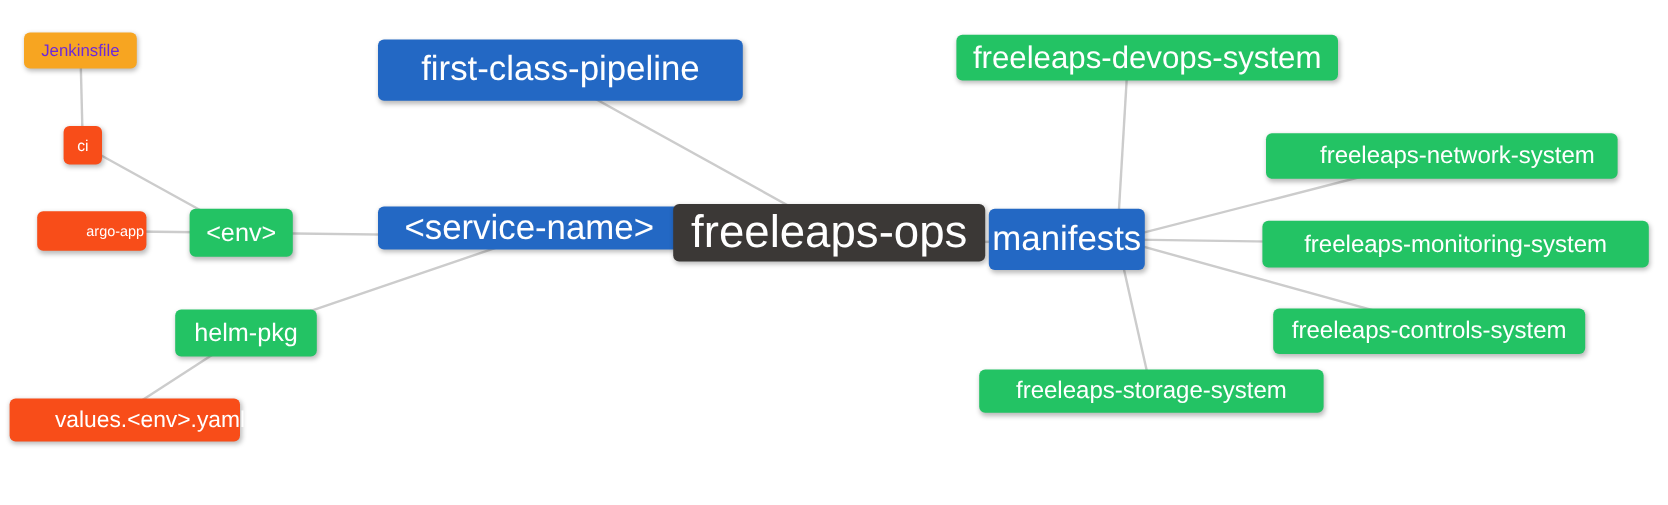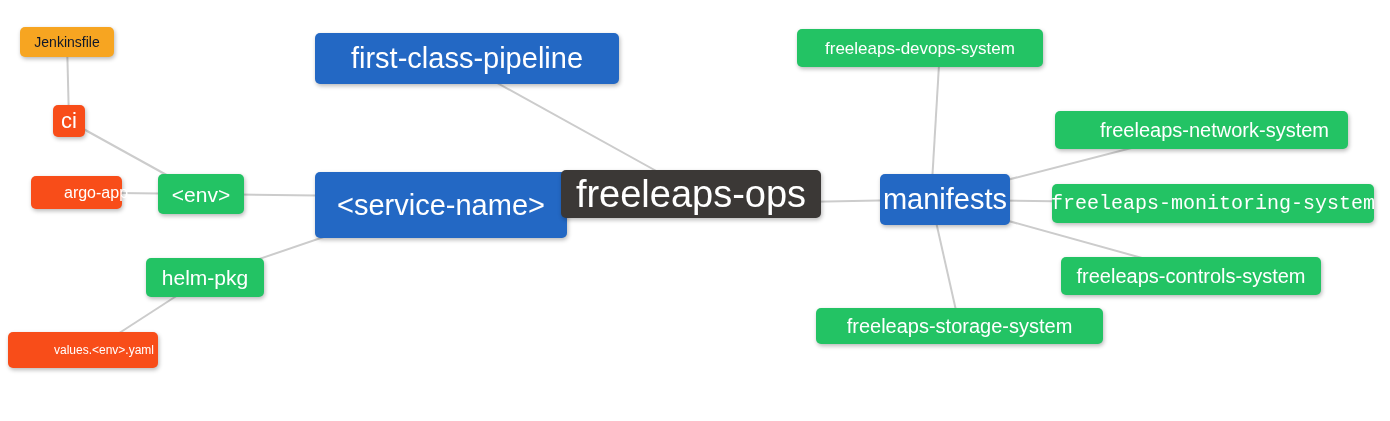--- a/index.html
+++ b/index.html
@@ -54,29 +54,29 @@
       <line x1="453" y1="58.5" x2="715" y2="203.5" stroke="#cccccc" stroke-width="2"></line>
       <line x1="441" y1="197" x2="715" y2="203.5" stroke="#cccccc" stroke-width="2"></line>
       <line x1="715" y1="203.5" x2="931" y2="199.5" stroke="#cccccc" stroke-width="2"></line>
       <line x1="931" y1="199.5" x2="940" y2="48" stroke="#cccccc" stroke-width="2"></line>
       <line x1="931" y1="199.5" x2="1201.5" y2="130" stroke="#cccccc" stroke-width="2"></line>
       <line x1="931" y1="199.5" x2="1213" y2="203.5" stroke="#cccccc" stroke-width="2"></line>
       <line x1="931" y1="199.5" x2="1207" y2="276" stroke="#cccccc" stroke-width="2"></line>
       <line x1="931" y1="199.5" x2="959.5" y2="326" stroke="#cccccc" stroke-width="2"></line>
     </svg>
   <div id="nodes">
-      <div class="node" style="left: 20px; top: 27px; width: 94px; height: 30px; font-size: 14px; background: rgb(247, 165, 33); color: #0f172a;">Jenkinsfile</div>
-      <div class="node" style="left: 53px; top: 105px; width: 32px; height: 32px; font-size: 22px; background: rgb(248, 77, 25); color: rgb(255, 255, 255);">ci</div>
-      <div class="node" style="left: 31px; top: 176px; width: 91px; height: 33px; font-size: 16px; background: rgb(248, 77, 25); color: rgb(255, 255, 255); padding-left: 39px;">argo-app</div>
+      <div class="node" style="left: 20px; top: 27px; width: 94px; height: 30px; font-size: 14px; background: rgb(247, 165, 33); color: #6d28d9;">Jenkinsfile</div>
+      <div class="node" style="left: 53px; top: 105px; width: 32px; height: 32px; font-size: 13px; background: rgb(248, 77, 25); color: rgb(255, 255, 255);">ci</div>
+      <div class="node" style="left: 31px; top: 176px; width: 91px; height: 33px; font-size: 12px; background: rgb(248, 77, 25); color: rgb(255, 255, 255); padding-left: 39px;">argo-app</div>
       <div class="node" style="left: 158px; top: 174px; width: 86px; height: 40px; font-size: 21px; background: rgb(35, 195, 100); color: rgb(255, 255, 255); text-align: center;">&lt;env&gt;</div>
       <div class="node" style="left: 146px; top: 258px; width: 118px; height: 39px; font-size: 21px; background: rgb(35, 195, 100); color: rgb(255, 255, 255);">helm-pkg</div>
-      <div class="node" style="left: 8px; top: 332px; width: 150px; height: 36px; font-size: 12px; background: rgb(248, 77, 25); color: rgb(255, 255, 255); padding-left: 42px;">values.&lt;env&gt;.yaml</div>
+      <div class="node" style="left: 8px; top: 332px; width: 192px; height: 36px; font-size: 19px; background: rgb(248, 77, 25); color: rgb(255, 255, 255); padding-left: 42px;">values.&lt;env&gt;.yaml</div>
       <div class="node" style="left: 315px; top: 33px; width: 304px; height: 51px; font-size: 29px; background: rgb(35, 104, 196); color: rgb(255, 255, 255);">first-class-pipeline</div>
-      <div class="node" style="left: 315px; top: 172px; width: 252px; height: 66px; font-size: 29px; background: rgb(35, 104, 196); color: rgb(255, 255, 255);">&lt;service-name&gt;</div>
+      <div class="node" style="left: 315px; top: 172px; width: 252px; height: 36px; font-size: 29px; background: rgb(35, 104, 196); color: rgb(255, 255, 255);">&lt;service-name&gt;</div>
       <div class="node" style="left: 561px; top: 170px; width: 260px; height: 48px; font-size: 38px; background: rgb(59, 56, 54); color: rgb(255, 255, 255); text-align: right;">freeleaps-ops</div>
-      <div class="node" style="left: 880px; top: 174px; width: 130px; height: 51px; font-size: 29px; background: rgb(35, 104, 196); color: rgb(255, 255, 255);">manifests</div>
-      <div class="node" style="left: 797px; top: 29px; width: 246px; height: 38px; font-size: 17px; background: rgb(35, 195, 100); color: rgb(255, 255, 255);">freeleaps-devops-system</div>
+      <div class="node" style="left: 824px; top: 174px; width: 130px; height: 51px; font-size: 29px; background: rgb(35, 104, 196); color: rgb(255, 255, 255);">manifests</div>
+      <div class="node" style="left: 797px; top: 29px; width: 318px; height: 38px; font-size: 26px; background: rgb(35, 195, 100); color: rgb(255, 255, 255);">freeleaps-devops-system</div>
       <div class="node" style="left: 1055px; top: 111px; width: 293px; height: 38px; font-size: 20px; background: rgb(35, 195, 100); color: rgb(255, 255, 255); padding-left: 26px;">freeleaps-network-system</div>
-      <div class="node" style="left: 1052px; top: 184px; width: 322px; height: 39px; font-size: 20px; background: rgb(35, 195, 100); color: rgb(255, 255, 255); font-family: Liberation Mono, monospace;">freeleaps-monitoring-system</div>
+      <div class="node" style="left: 1052px; top: 184px; width: 322px; height: 39px; font-size: 20px; background: rgb(35, 195, 100); color: rgb(255, 255, 255);">freeleaps-monitoring-system</div>
       <div class="node" style="left: 1061px; top: 257px; width: 260px; height: 38px; font-size: 20px; background: rgb(35, 195, 100); color: rgb(255, 255, 255);">freeleaps-controls-system</div>
       <div class="node" style="left: 816px; top: 308px; width: 287px; height: 36px; font-size: 20px; background: rgb(35, 195, 100); color: rgb(255, 255, 255);">freeleaps-storage-system</div>
     </div>
 </div>
 
 </body></html>

